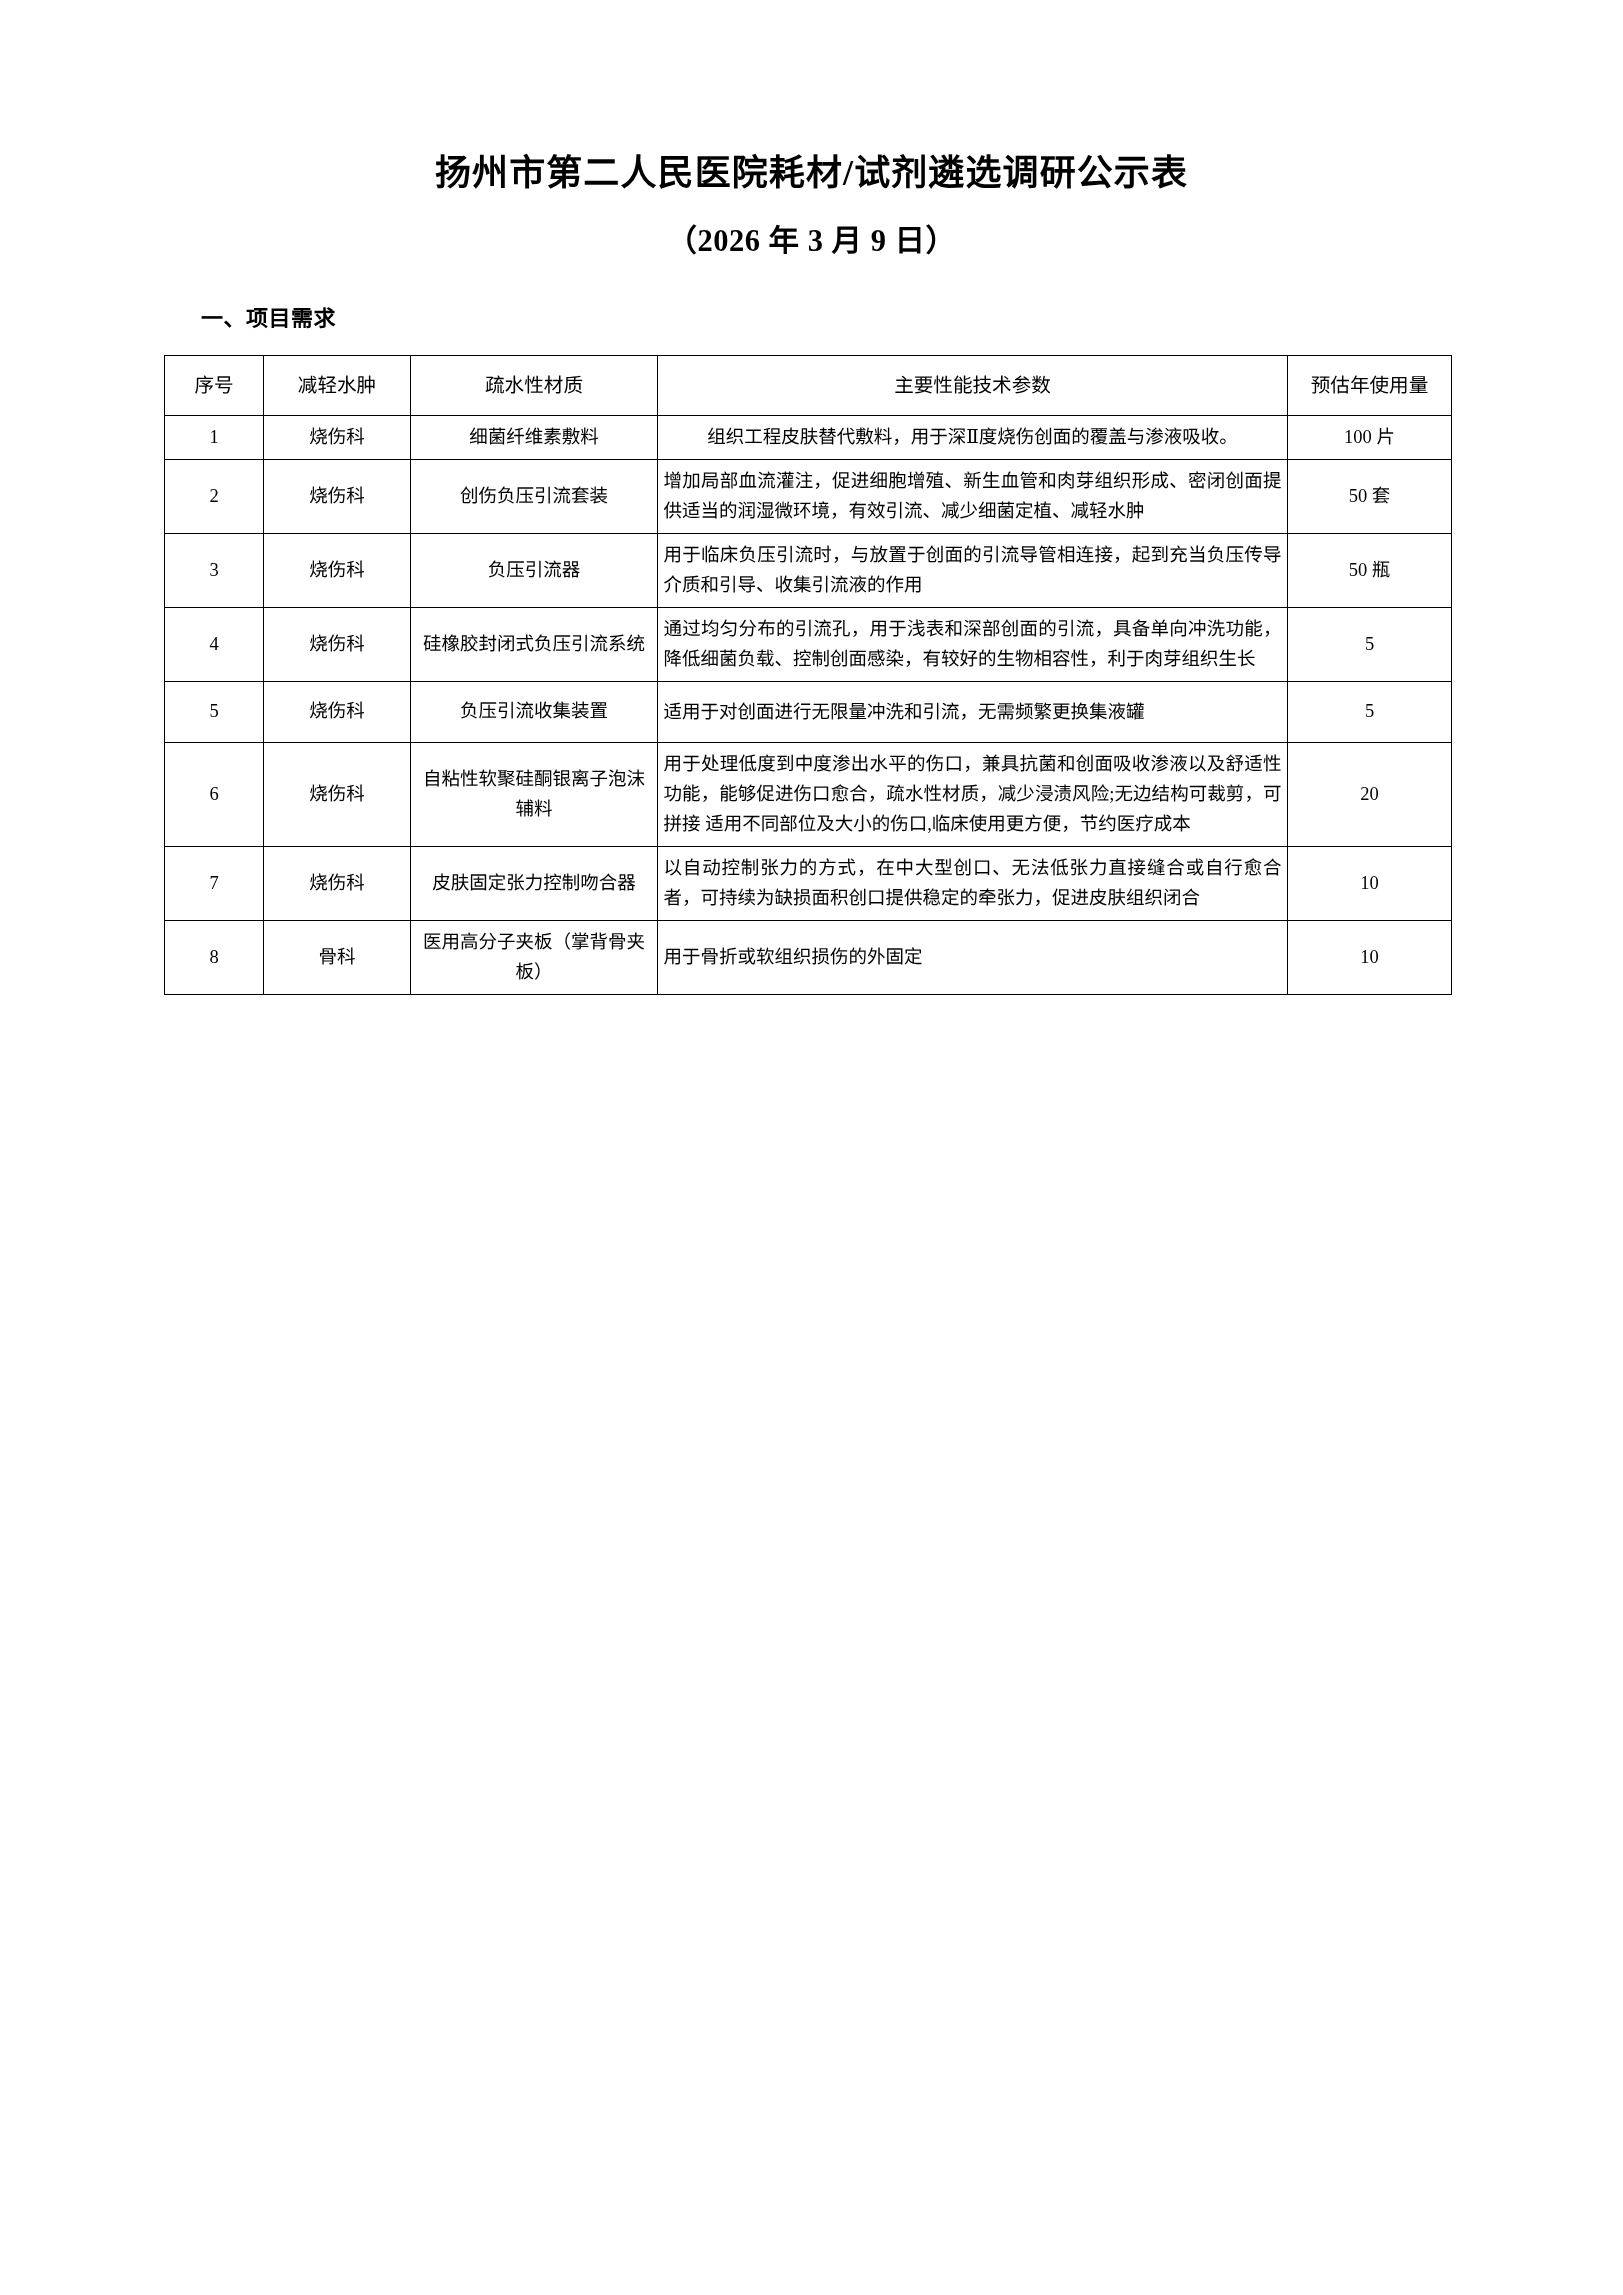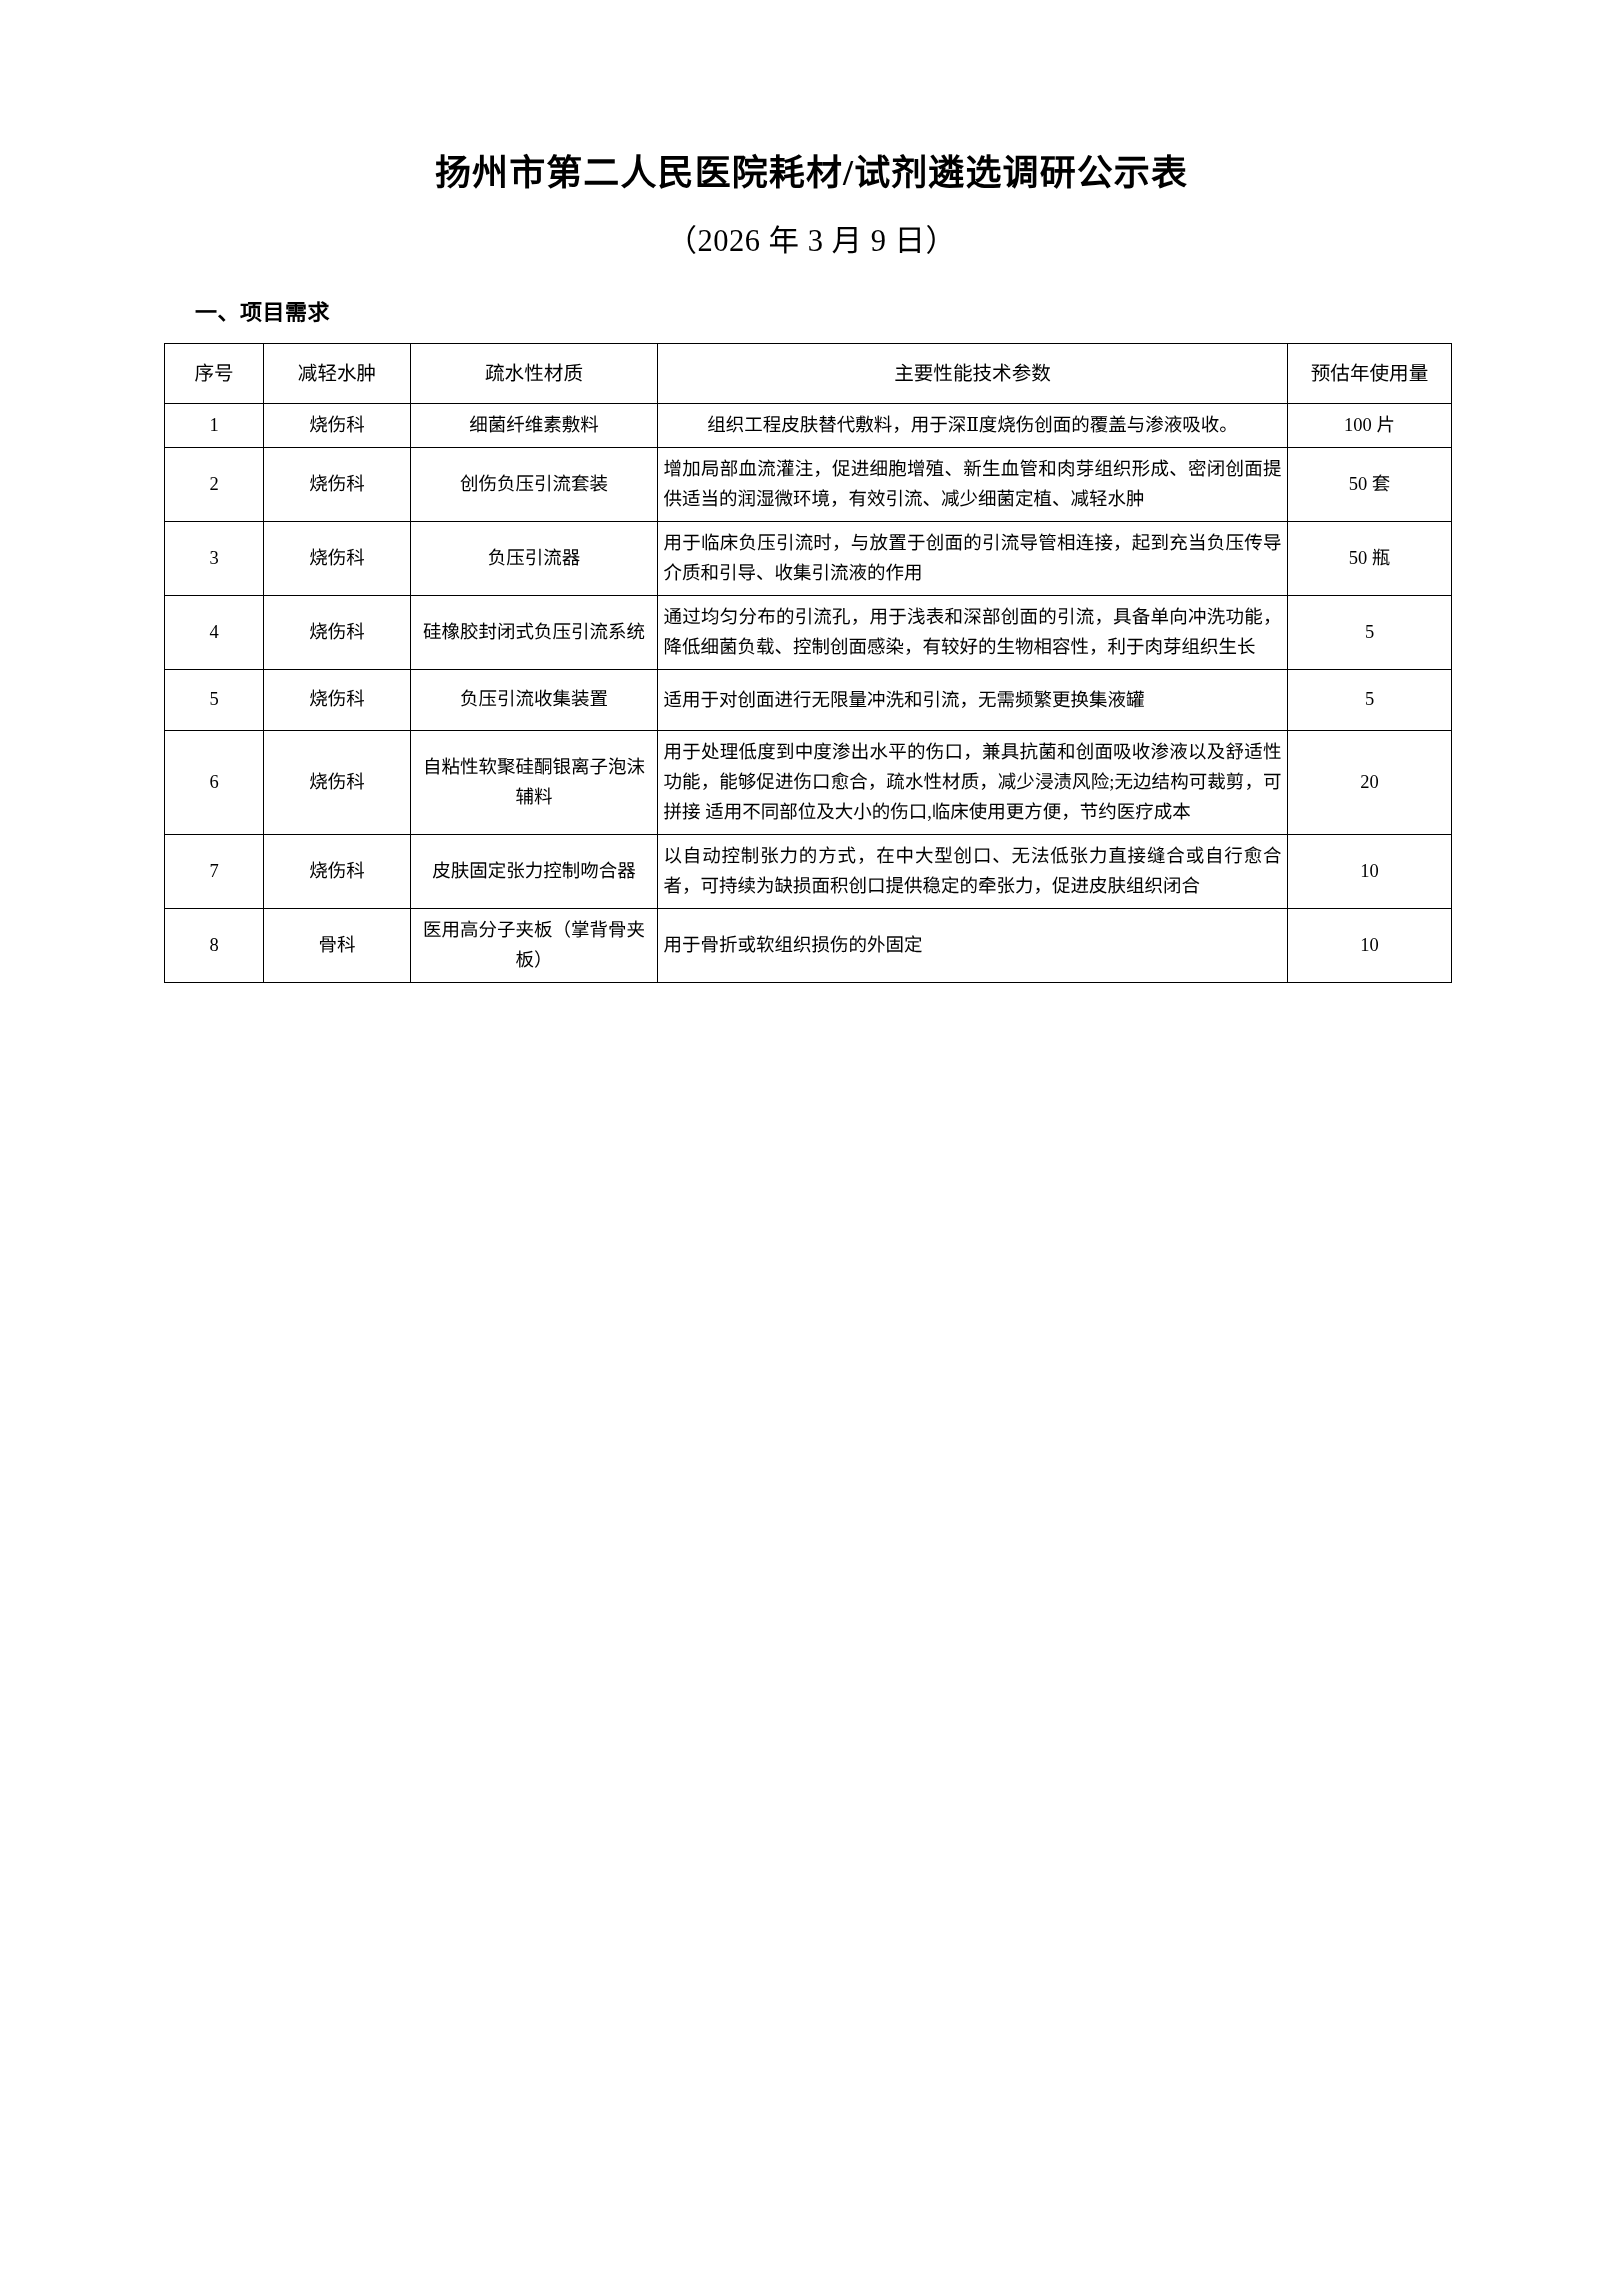--- a/index.html
+++ b/index.html
@@ -34,32 +34,32 @@
   .doc-title {
     font-size: 36px;
     font-weight: bold;
     letter-spacing: 1.1px;
     line-height: 1.2;
     margin: 0;
     font-family: "Liberation Serif", "DejaVu Serif", serif;
   }
   .doc-date {
     font-size: 30.5px;
-    font-weight: normal;
+    font-weight: bold;
     margin: 0;
     padding-top: 21px;
     letter-spacing: 0.5px;
     font-family: "Liberation Serif", "DejaVu Serif", serif;
   }
 
   
   .section-heading {
     font-size: 22px;
     font-weight: bold;
-    margin: 10px;
+    margin: 16px;
     padding: 24px 0 6.5px 185px;
     letter-spacing: 0.5px;
   }
 
   
   .table-wrap {
     padding-left: 164px;
     padding-right: 110px;
   }
   table.req-table {

